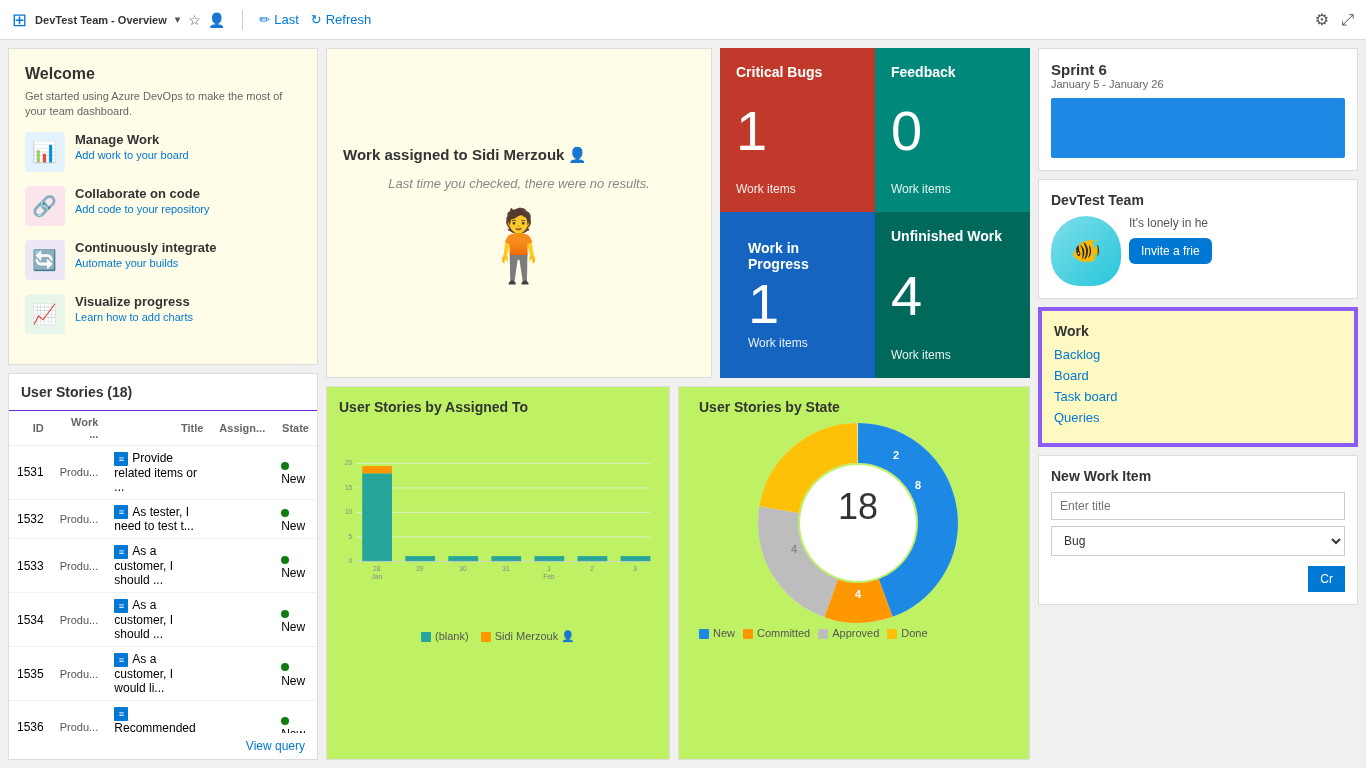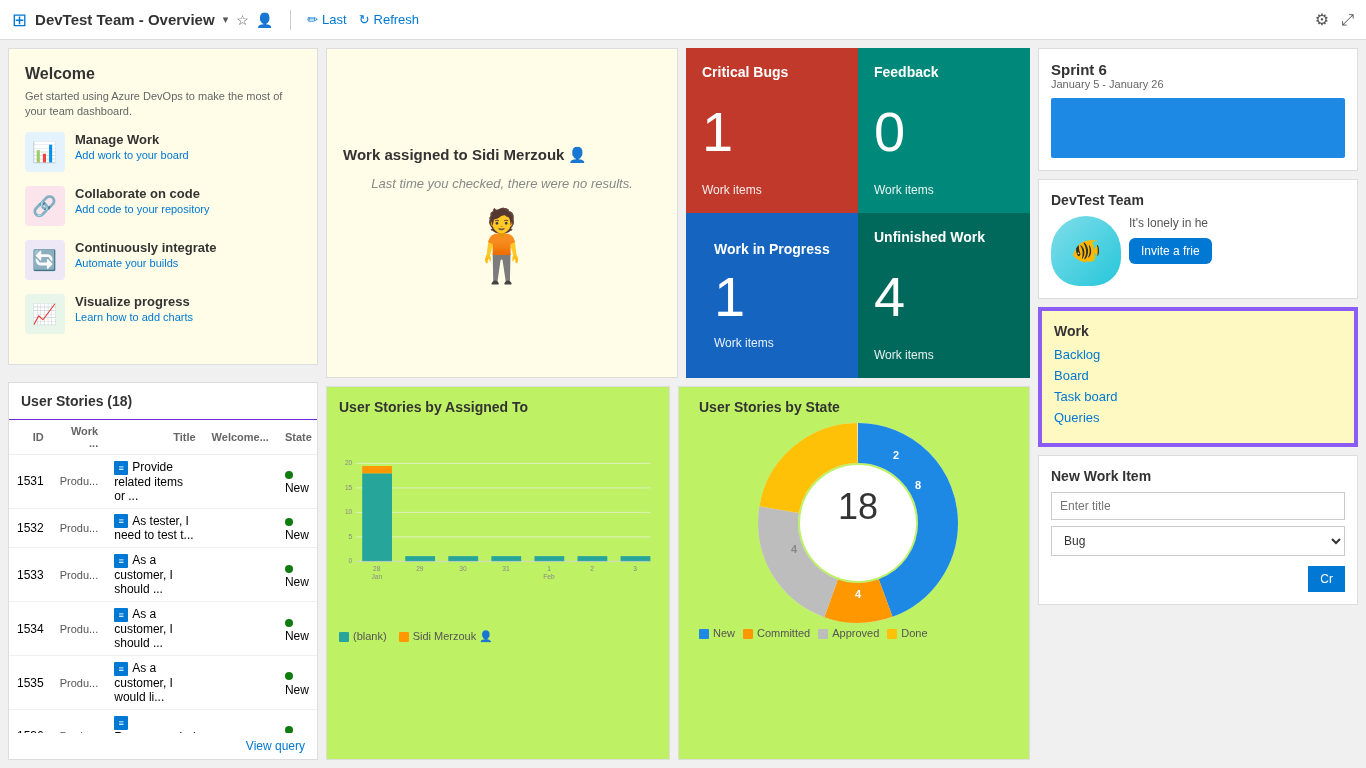--- a/index.html
+++ b/index.html
@@ -8,21 +8,21 @@
     
     .topbar {
       height: 40px;
       background: #fff;
       border-bottom: 1px solid #ddd;
       display: flex;
       align-items: center;
       padding: 0 12px;
       gap: 8px;
     }
-    .topbar-title { font-size: 15px; font-weight: 600; color: #333; display: flex; align-items: center; gap: 6px; }
+    .topbar-title { font-size: 11px; font-weight: 600; color: #333; display: flex; align-items: center; gap: 6px; }
     .topbar-divider { width: 1px; height: 20px; background: #ccc; margin: 0 8px; }
     .topbar-action { display: flex; align-items: center; gap: 4px; color: #0078d4; cursor: pointer; font-size: 13px; }
     .topbar-icons { margin-left: auto; display: flex; gap: 12px; align-items: center; }
     .icon-btn { cursor: pointer; color: #555; font-size: 16px; }
 
     
     .card { background: #fff; border: 1px solid #ddd; padding: 12px; overflow: hidden; }
     .welcome-card { background: #fffde7; border: 1px solid #ddd; padding: 16px; }
     .welcome-title { font-size: 16px; font-weight: 600; color: #333; margin-bottom: 6px; }
     .welcome-desc { font-size: 11px; color: #666; margin-bottom: 12px; line-height: 1.4; }
@@ -39,21 +39,21 @@
     .stories-header { padding: 10px 12px; border-bottom: 1px solid #6d28d9; }
     .stories-title { font-size: 14px; font-weight: 600; color: #333; }
     .stories-table { width: 100%; border-collapse: collapse; font-size: 12px; }
     .stories-table th { text-align: right; padding: 5px 8px; color: #666; font-weight: 600; border-bottom: 1px solid #eee; font-size: 11px; }
     .stories-table td { padding: 5px 8px; border-bottom: 1px solid #f0f0f0; }
     .view-query { color: #0078d4; font-size: 12px; padding: 6px 12px; cursor: pointer; text-decoration: none; display: block; text-align: right; }
 
     
     .chart-card { background: #bef264; border: 1px solid #ddd; padding: 12px; }
     .chart-title { font-size: 14px; font-weight: 600; color: #333; margin-bottom: 8px; }
-    .bar-chart-legend { display: flex; gap: 12px; margin-top: 4px; font-size: 11px; color: #555; }
+    .bar-chart-legend { display: flex; gap: 12px; margin-top: 4px; font-size: 11px; color: #555; justify-content: center; }
     .legend-dot { display: inline-block; width: 10px; height: 10px; border-radius: 1px; margin-right: 4px; vertical-align: middle; }
 
     
     .donut-container { display: flex; align-items: center; justify-content: center; height: 200px; }
     .donut-legend { display: flex; gap: 8px; flex-wrap: wrap; font-size: 11px; color: #555; margin-top: 4px; }
     .devtest-card { background: #fff; border: 1px solid #ddd; padding: 12px; }
     .devtest-title { font-size: 14px; font-weight: 600; color: #333; margin-bottom: 8px; }
     .devtest-content { display: flex; gap: 8px; align-items: flex-start; }
     .fishbowl { width: 70px; height: 70px; border-radius: 50% 50% 40% 40%; background: linear-gradient(135deg, #80deea, #26c6da); display: flex; align-items: center; justify-content: center; font-size: 24px; flex-shrink: 0; }
     .invite-btn { background: #0078d4; color: #fff; border: none; padding: 6px 12px; font-size: 12px; cursor: pointer; border-radius: 2px; margin-top: 8px; display: block; }
@@ -66,29 +66,29 @@
     .new-work-title { font-size: 14px; font-weight: 600; color: #333; margin-bottom: 8px; }
     .new-work-input { width: 100%; border: 1px solid #ccc; padding: 6px 8px; font-size: 12px; color: #999; margin-bottom: 6px; }
     .new-work-select { width: 100%; border: 1px solid #ccc; padding: 6px 8px; font-size: 12px; color: #333; background: #fff; }
     .new-work-btn { background: #0078d4; color: #fff; border: none; padding: 6px 12px; font-size: 12px; cursor: pointer; margin-top: 6px; float: right; }
 
     
     svg text { font-family: 'Segoe UI', Arial, sans-serif; }
 
     .full-layout { display: flex; flex-direction: row; gap: 8px; padding: 8px; height: calc(768px - 40px); }
 
-    .left-section { width: 310px; display: flex; flex-direction: column; gap: 17px; flex-shrink: 0; }
+    .left-section { width: 310px; display: flex; flex-direction: column; gap: 8px; flex-shrink: 0; }
     .center-section { flex: 1; display: flex; flex-direction: column; gap: 8px; min-width: 0; }
     .right-section { width: 320px; display: flex; flex-direction: column; gap: 8px; flex-shrink: 0; }
 
     .top-row { display: flex; gap: 8px; }
     .bottom-row { display: flex; gap: 8px; flex: 1; min-height: 0; }
 
     .assigned-work { background: #fffde7; border: 1px solid #ddd; flex: 1; padding: 16px; display: flex; flex-direction: column; align-items: center; justify-content: center; min-width: 0; }
-    .metrics-section { display: grid; grid-template-columns: 1fr 1fr; width: 344px; flex-shrink: 0; }
+    .metrics-section { display: grid; grid-template-columns: 1fr 1fr; width: 310px; flex-shrink: 0; }
   </style>
 </head>
 <body>
 
 <div class="topbar">
   <span style="font-size:18px; color:#0078d4;">⊞</span>
   <span class="topbar-title">DevTest Team - Overview</span>
   <span style="font-size:11px; color:#555; cursor:pointer;">▾</span>
   <span style="font-size:14px; color:#555; cursor:pointer;">☆</span>
   <span style="font-size:14px; color:#555; cursor:pointer;">👤</span>
@@ -152,21 +152,21 @@
       <div class="stories-header">
         <div class="stories-title">User Stories (18)</div>
       </div>
       <div style="overflow:auto; flex:1;">
         <table class="stories-table">
           <thead>
             <tr>
               <th>ID</th>
               <th>Work ...</th>
               <th>Title</th>
-              <th>Welcome...</th>
+              <th>Assign...</th>
               <th>State</th>
             </tr>
           </thead>
           <tbody id="stories-tbody">
               <tr>
     <td>1531</td>
     <td style="color:#555;font-size:11px;">Produ...</td>
     <td>
       <span style="display:inline-block;width:14px;height:14px;background:#0078d4;border-radius:1px;margin-right:4px;vertical-align:middle;font-size:9px;color:#fff;text-align:center;line-height:14px;">≡</span>Provide related items or ...
     </td>

